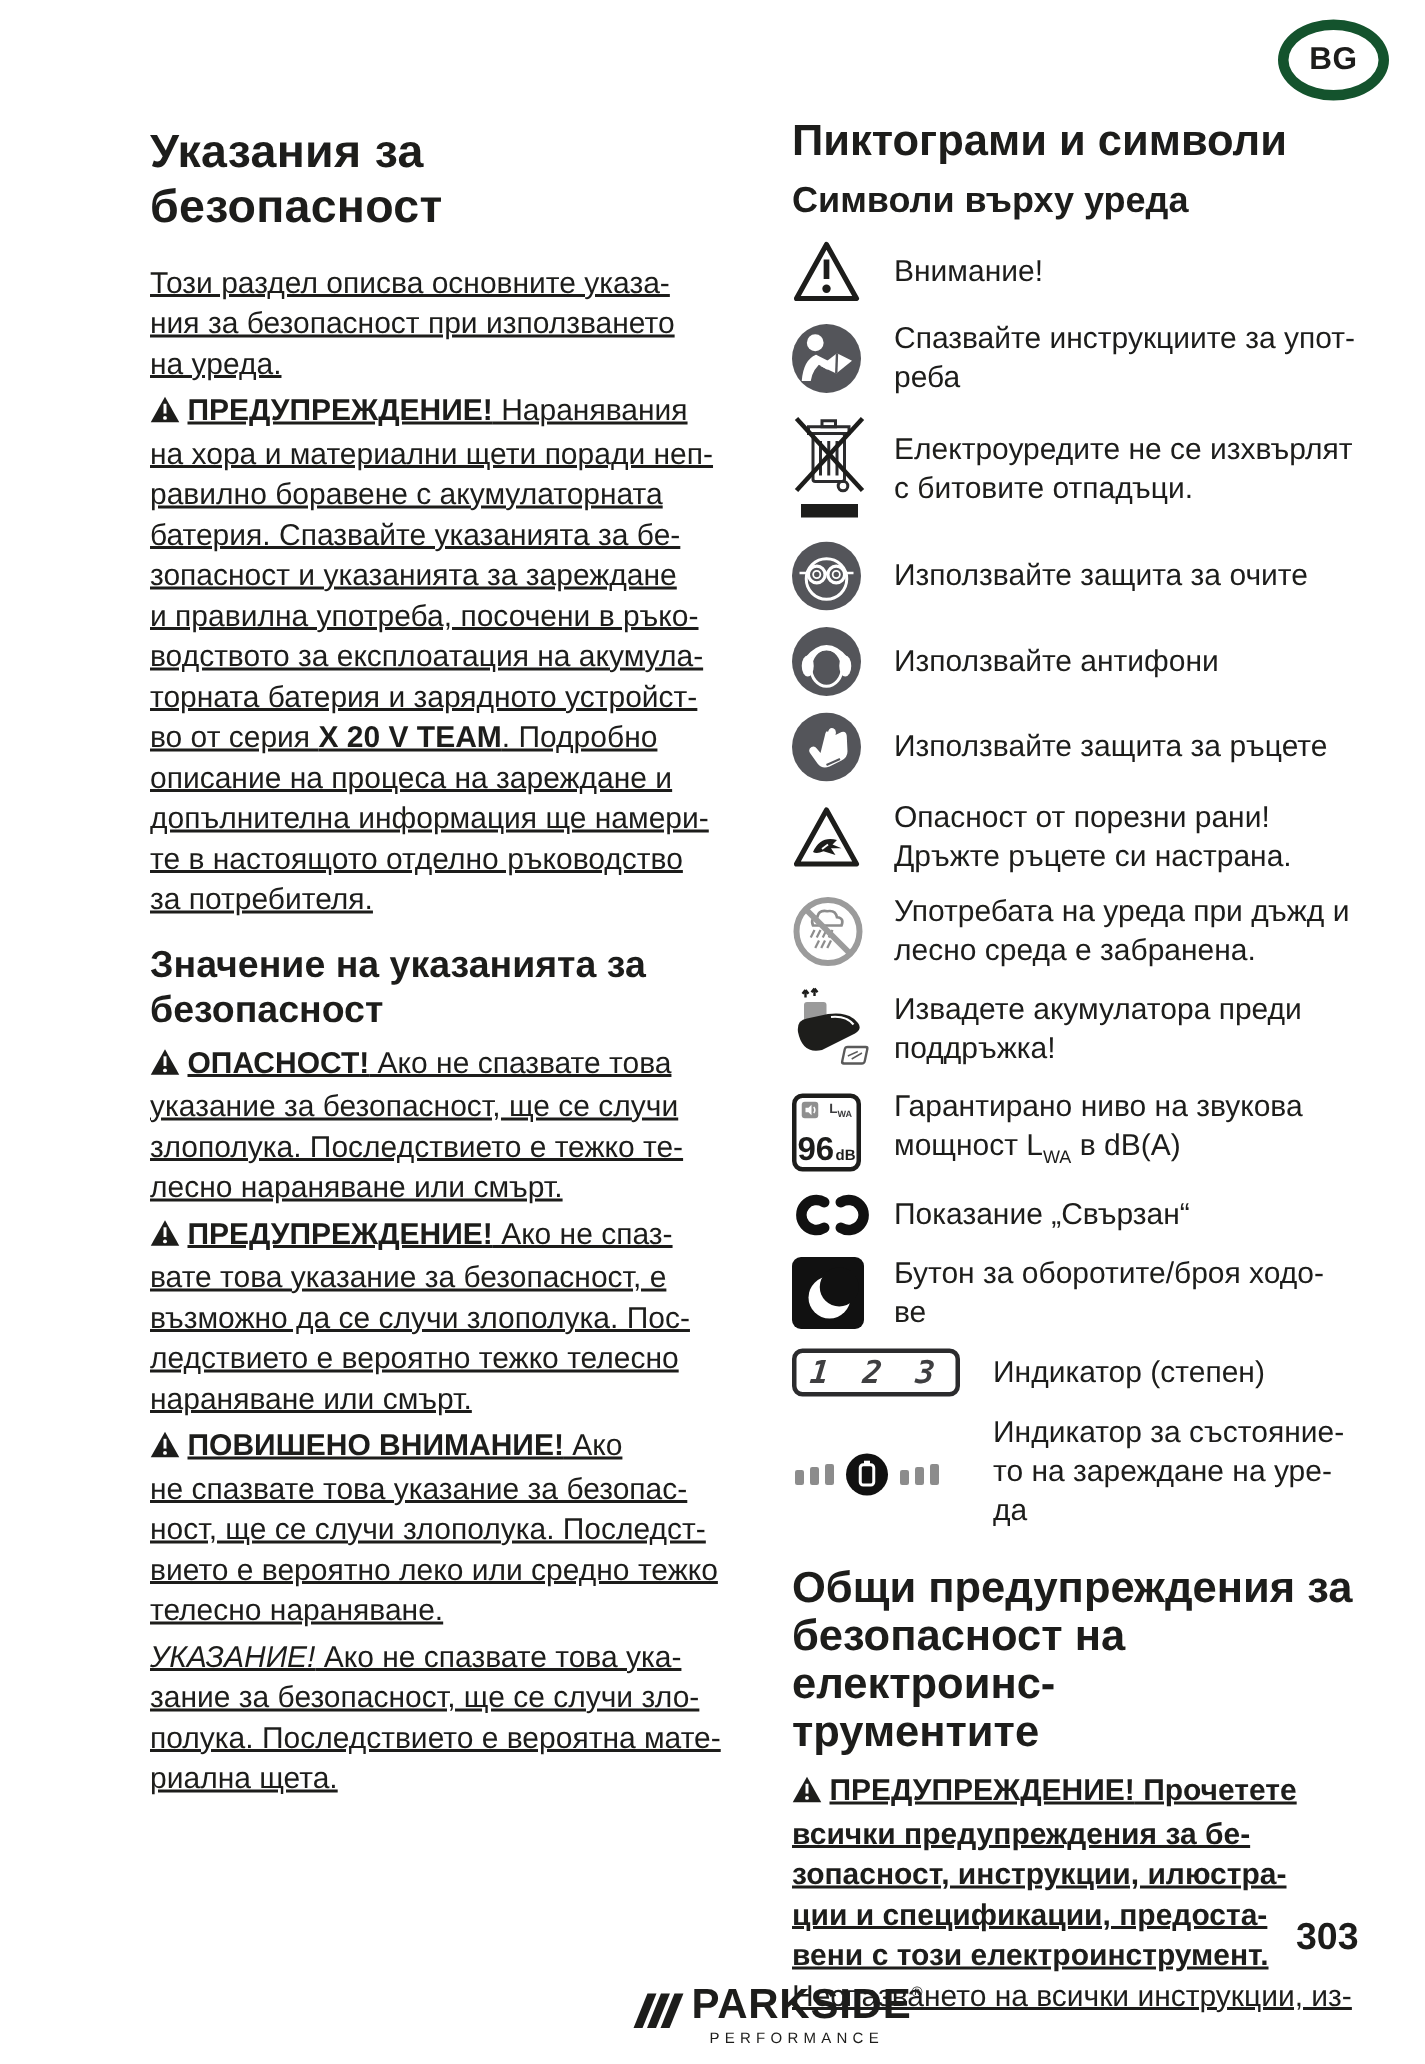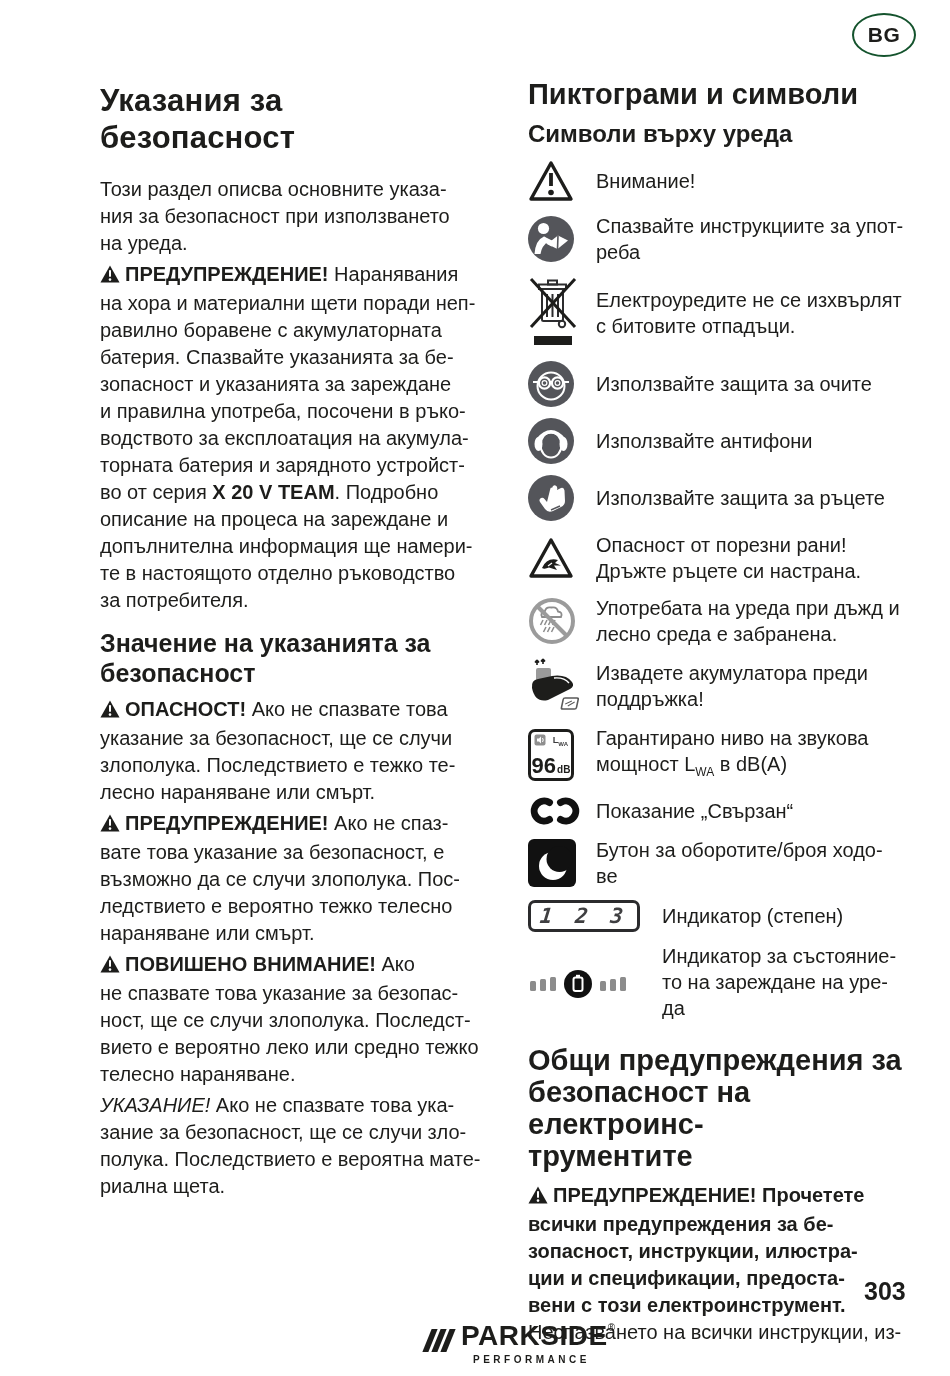--- a/index.html
+++ b/index.html
@@ -3,32 +3,32 @@
 <meta charset="utf-8">
 <style>
   html,body{margin:0;padding:0;}
   body{
     width:950px;height:1376px;background:#ffffff;position:relative;
     font-family:"Liberation Sans", sans-serif;color:#1d1d1b;overflow:hidden;
   }
   
   .bg-badge{
     position:absolute;left:852px;top:13px;width:60px;height:40px;
-    border:2px solid #14532d;border-radius:50%;
+    border:7px solid #14532d;border-radius:50%;
     display:flex;align-items:center;justify-content:center;
     font-size:21px;font-weight:600;letter-spacing:.5px;
   }
   
   .col-left{position:absolute;left:100px;top:82px;width:392px;}
   .col-right{position:absolute;left:528px;top:78px;width:384px;}
   h1{font-size:31px;line-height:37px;font-weight:700;margin:0 0 20px 0;white-space:pre-line;letter-spacing:.2px;}
   h2{font-size:25px;line-height:30px;font-weight:700;margin:14px 0 8px 0;white-space:pre-line;}
   .rh1{font-size:29px;line-height:32px;font-weight:700;margin:0 0 10px 0;white-space:pre-line;}
   .rh2{font-size:24px;line-height:28px;font-weight:700;margin:0 0 12px 0;white-space:pre-line;}
-  p.body{font-size:20px;line-height:27px;margin:0 0 4px 0;white-space:pre-line;}
+  p.body{font-size:20px;line-height:27px;margin:0 0 4px 0;white-space:pre-line;text-decoration:underline;}
   .lead{font-weight:700;}
   .lead-italic{font-style:italic;font-weight:400;}
   .brand-bold{font-weight:700;}
   .warn-glyph{display:inline-block;vertical-align:-2px;margin-right:5px;}
   
   .sym-row{display:grid;grid-template-columns:68px 1fr;align-items:center;margin-bottom:11px;}
   .sym-row.wide{grid-template-columns:134px 1fr;}
   .sym-icon{display:flex;align-items:center;justify-content:flex-start;}
   .sym-label{font-size:20px;line-height:26px;white-space:pre-line;}
   sub.small{font-size:12px;}
@@ -52,21 +52,21 @@
     font-family:"DejaVu Sans Mono", monospace;font-weight:700;font-style:italic;
     font-size:21px;letter-spacing:5px;color:#3f3f41;transform:skewX(-6deg);white-space:nowrap;
   }
   
   .footer-logo{position:absolute;left:427px;top:1320px;width:200px;}
   .logo-main{display:flex;align-items:flex-end;}
   .logo-bars{display:flex;margin-right:7px;}
   .logo-bars i{display:block;width:6px;height:23px;background:#1d1d1b;transform:skewX(-22deg);margin-right:3px;}
   .logo-text{font-size:28px;font-weight:800;letter-spacing:.5px;}
   .logo-reg{font-size:10px;vertical-align:14px;font-weight:400;}
-  .logo-sub{font-size:10px;font-weight:700;letter-spacing:3.5px;color:#1d1d1b;margin:2px 0 0 46px;}
+  .logo-sub{font-size:10px;font-weight:400;letter-spacing:3.5px;color:#1d1d1b;margin:2px 0 0 46px;}
   .page-num{position:absolute;left:864px;top:1277px;font-size:25px;font-weight:600;}
 </style>
 </head>
 <body>
 
 <div class="bg-badge">BG</div>
 
 <div class="col-left">
   <h1>Указания за
 безопасност</h1>

